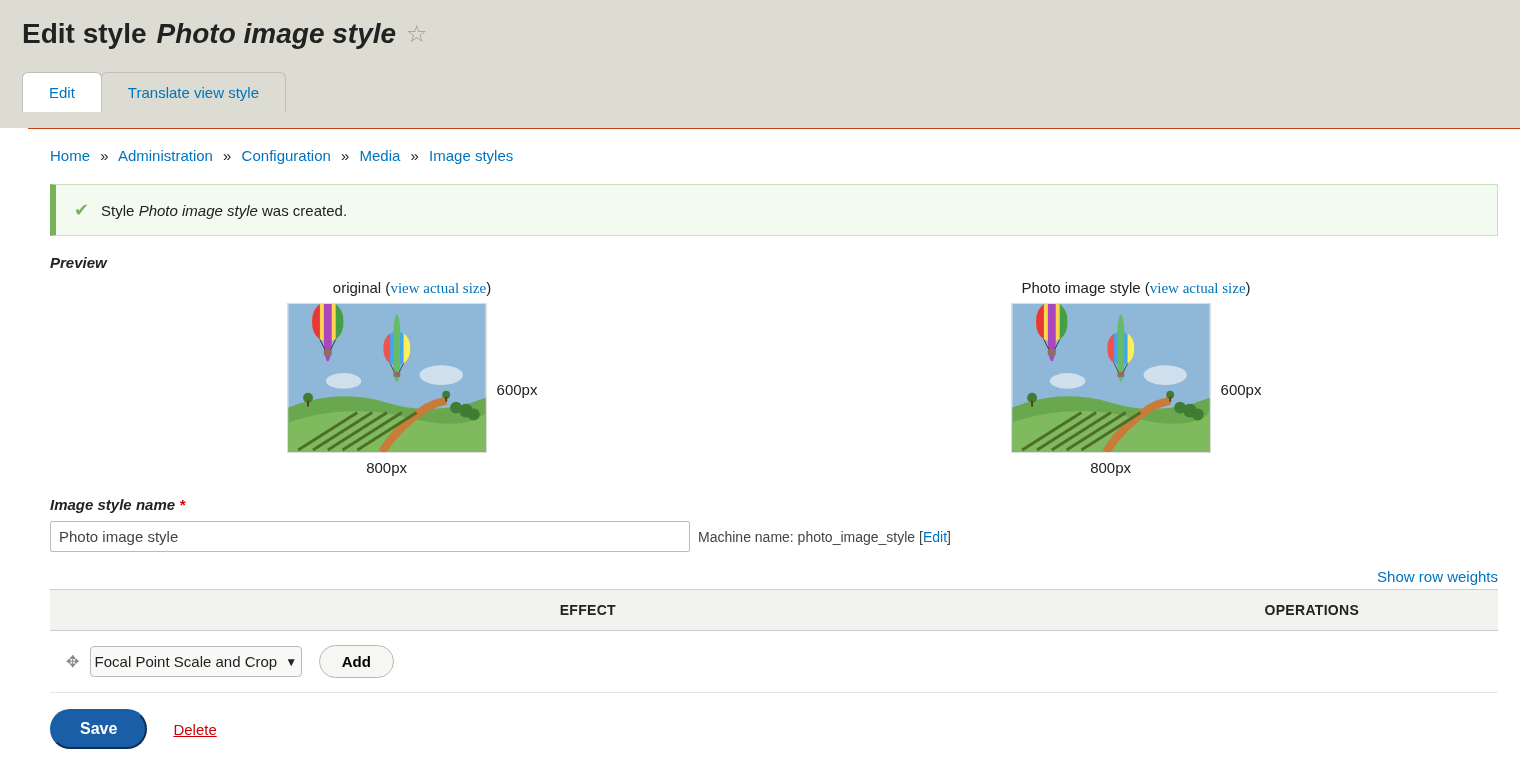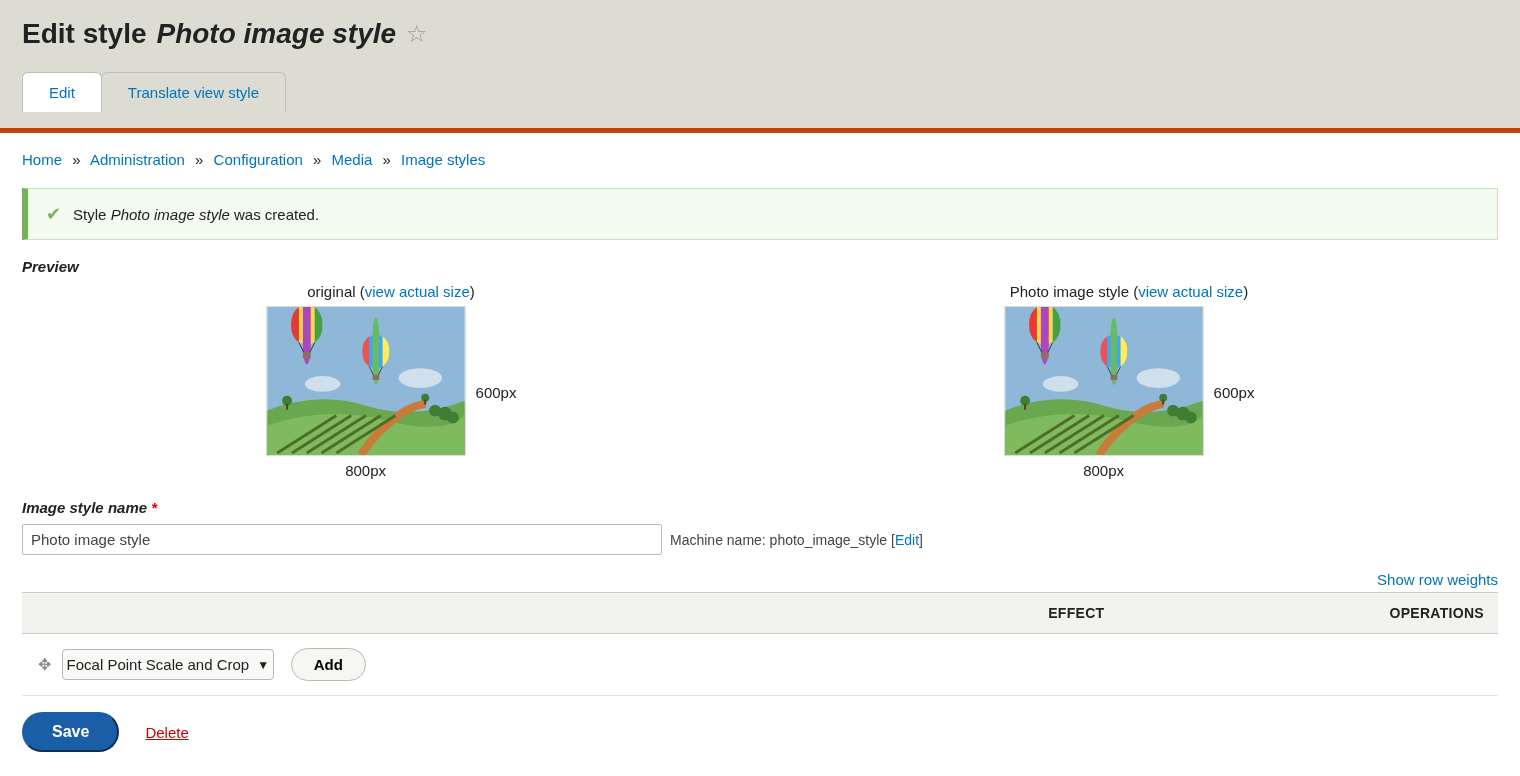--- a/index.html
+++ b/index.html
@@ -4,44 +4,44 @@
 <style>
   * { box-sizing: border-box; margin: 0; padding: 0; }
   body { font-family: "Helvetica Neue", Arial, sans-serif; font-size: 15px; color: #222; background: #fff; }
   .header-region { background: #dcdcd2; padding: 18px 22px 16px 22px; }
   h1.page-title { font-size: 28px; font-weight: 700; margin-bottom: 22px; display: flex; align-items: center; gap: 10px; }
   h1.page-title .style-name { font-style: italic; }
   .star-icon { font-size: 24px; color: #999; font-weight: normal; }
   .tabs { display: flex; gap: 0; }
   .tab { padding: 11px 26px; border: 1px solid #bfbfb8; border-bottom: none; border-top-left-radius: 6px; border-top-right-radius: 6px; background: #dcdcd2; color: #0074bd; text-decoration: none; font-size: 15px; cursor: pointer; margin-right: -1px; }
   .tab.active { background: #fff; color: #0074bd; }
-  .content { padding: 18px 22px; border-top: 5px solid #c2410c; }
+  .content { padding: 18px 22px; border-top: 1px solid #c2410c; margin-left: 28px; }
   .breadcrumbs { color: #222; margin-bottom: 20px; }
   .breadcrumbs a { color: #0074bd; text-decoration: none; }
   .breadcrumbs .sep { margin: 0 6px; color: #222; }
   .status-message { display: flex; align-items: center; gap: 12px; border: 1px solid #c9e1bd; border-left: 6px solid #77b259; background: #f3faef; padding: 14px 18px; margin-bottom: 18px; }
   .status-message .check { color: #77b259; font-size: 18px; }
   .status-message .msg-style { font-style: italic; }
   .preview-label, .field-label { font-weight: 700; margin-bottom: 8px; display: block; font-style: italic; }
   .preview-row { display: flex; justify-content: space-around; margin-bottom: 20px; }
   .preview-box { text-align: center; }
   .preview-caption { margin-bottom: 6px; }
-  .preview-caption a { color: #0074bd; text-decoration: none; }
+  .preview-caption a { color: #0074bd; text-decoration: none; font-family: Liberation Serif, serif; }
   .img-wrap { display: inline-flex; align-items: center; gap: 10px; }
   .sample-img { width: 200px; height: 150px; border: 1px solid #ddd; display: block; }
   .img-width { margin-top: 6px; }
   .required { color: #d00; font-weight: 700; }
   .text-input { width: 640px; padding: 6px 8px; border: 1px solid #bbb; border-radius: 2px; font-size: 15px; color: #444; background: #fff; }
   .machine-name { font-size: 14px; color: #444; margin-left: 8px; }
   .machine-name a { color: #0074bd; text-decoration: none; }
   .row-flex { display: flex; align-items: center; margin-bottom: 10px; }
   .show-weights { text-align: right; margin-top: 16px; margin-bottom: 4px; }
   .show-weights a { color: #0074bd; text-decoration: none; }
   table.effects { width: 100%; border-collapse: collapse; }
-  table.effects th { text-align: right; background: #f2f2ef; border-top: 1px solid #ccc; border-bottom: 1px solid #ccc; padding: 12px 14px; font-weight: 700; letter-spacing: 0.3px; font-size: 14px; }
+  table.effects th { text-align: center; background: #f2f2ef; border-top: 1px solid #ccc; border-bottom: 1px solid #ccc; padding: 12px 14px; font-weight: 700; letter-spacing: 0.3px; font-size: 14px; }
   table.effects td { padding: 14px 10px; border-bottom: 1px solid #e5e5e5; }
   .drag-handle { color: #888; font-size: 16px; cursor: move; padding: 0 6px; }
   .effect-select { display: inline-flex; align-items: center; gap: 8px; border: 1px solid #b8b8b8; border-radius: 4px; background: #f9f9f7; padding: 6px 4px; font-size: 15px; cursor: pointer; }
   .effect-select .caret { font-size: 12px; }
   .btn { border: 1px solid #b8b8b8; border-radius: 20px; background: #f6f6f3; padding: 7px 22px; font-size: 15px; font-weight: 700; cursor: pointer; }
   .btn-primary { background: #1a5ea8; color: #fff; border-color: #1a5ea8; border-radius: 22px; padding: 9px 28px; font-weight: 700; font-size: 16px; }
   .actions { display: flex; align-items: center; gap: 26px; margin-top: 16px; }
   .delete-link { color: #c00; text-decoration: underline; }
   svg { display: block; }
 </style>

